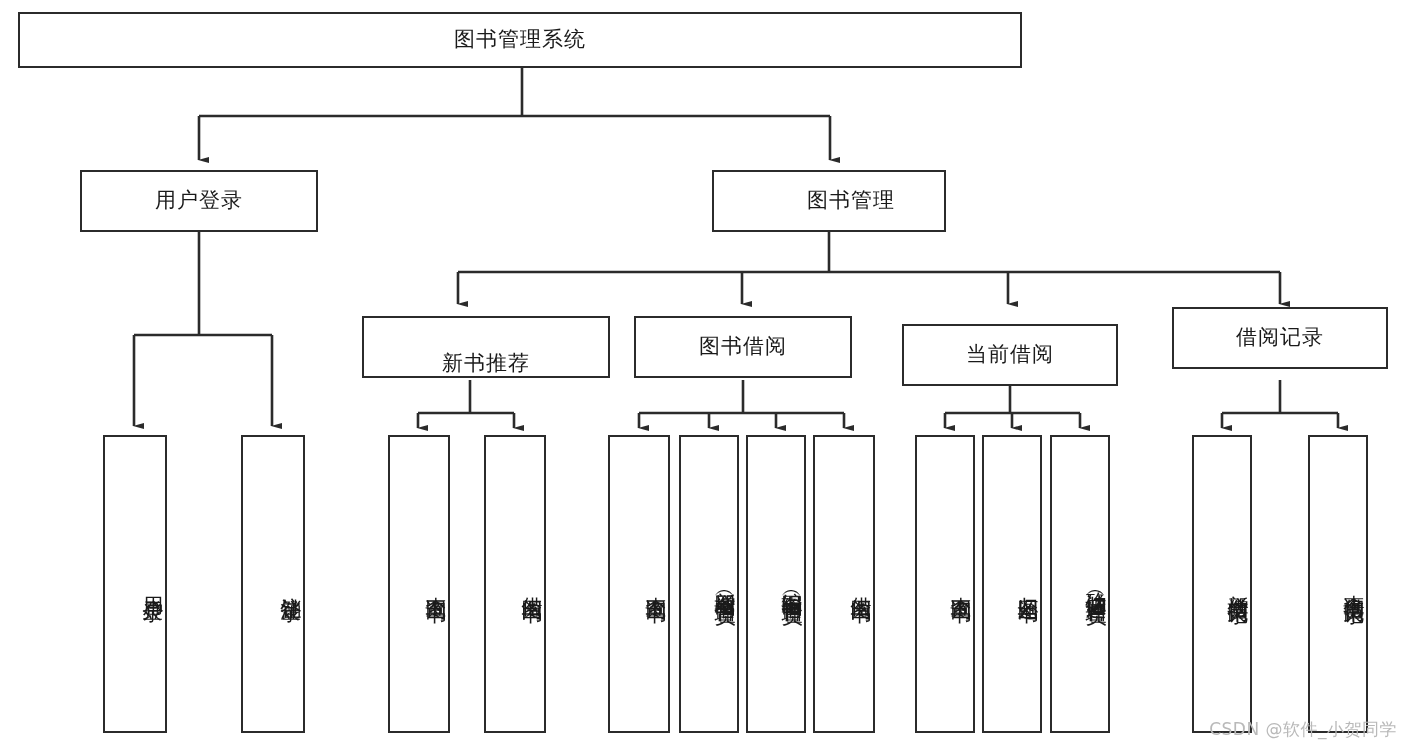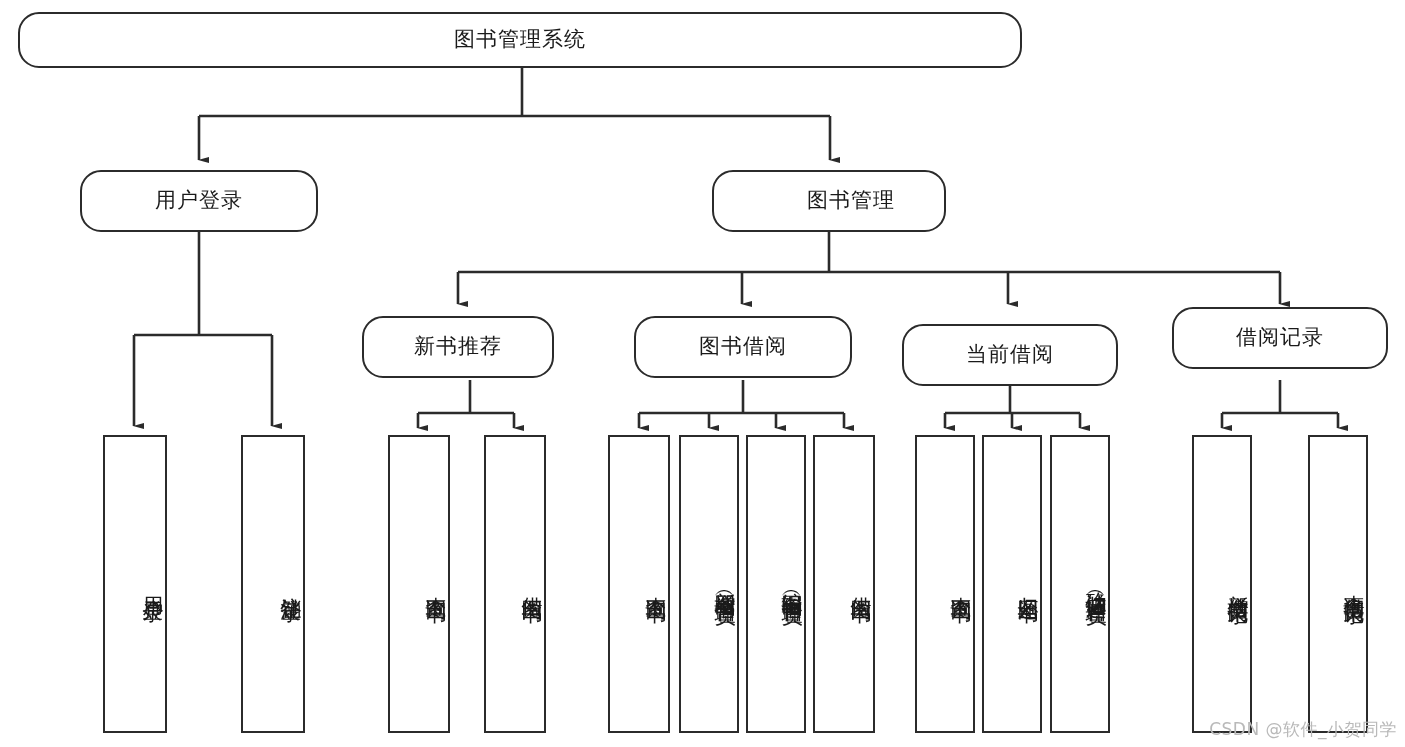--- a/index.html
+++ b/index.html
@@ -32,21 +32,20 @@
     background: #ffffff;
     display: flex;
     align-items: center;
     justify-content: center;
     color: #1a1a1a;
   }
   .node.h {
     font-size: 21px;
     line-height: 1.2;
     letter-spacing: 1px;
-    border-radius: 21px;
   }
   .node.v {
     writing-mode: vertical-rl;
     text-orientation: upright;
     font-size: 21px;
     line-height: 1.15;
     letter-spacing: 2px;
     padding: 10px 0;
     align-items: flex-start;
     justify-content: center;
@@ -131,21 +130,21 @@
     <span>图书管理系统</span>
   </div>
 
   <div class="node h" style="left:80px; top:170px; width:238px; height:62px;">
     <span>用户登录</span>
   </div>
   <div class="node h" style="left:712px; top:170px; width:234px; height:62px;padding-left:44px;">
     <span>图书管理</span>
   </div>
 
-  <div class="node h" style="left:362px; top:316px; width:192px; height:62px;">
+  <div class="node h" style="left:362px; top:316px; width:248px; height:62px;align-items:flex-end;">
     <span>新书推荐</span>
   </div>
   <div class="node h" style="left:634px; top:316px; width:218px; height:62px;">
     <span>图书借阅</span>
   </div>
   <div class="node h" style="left:902px; top:316px; width:216px; height:62px;margin-top:8px;">
     <span>当前借阅</span>
   </div>
   <div class="node h" style="left:1172px; top:307px; width:216px; height:62px;">
     <span>借阅记录</span>

